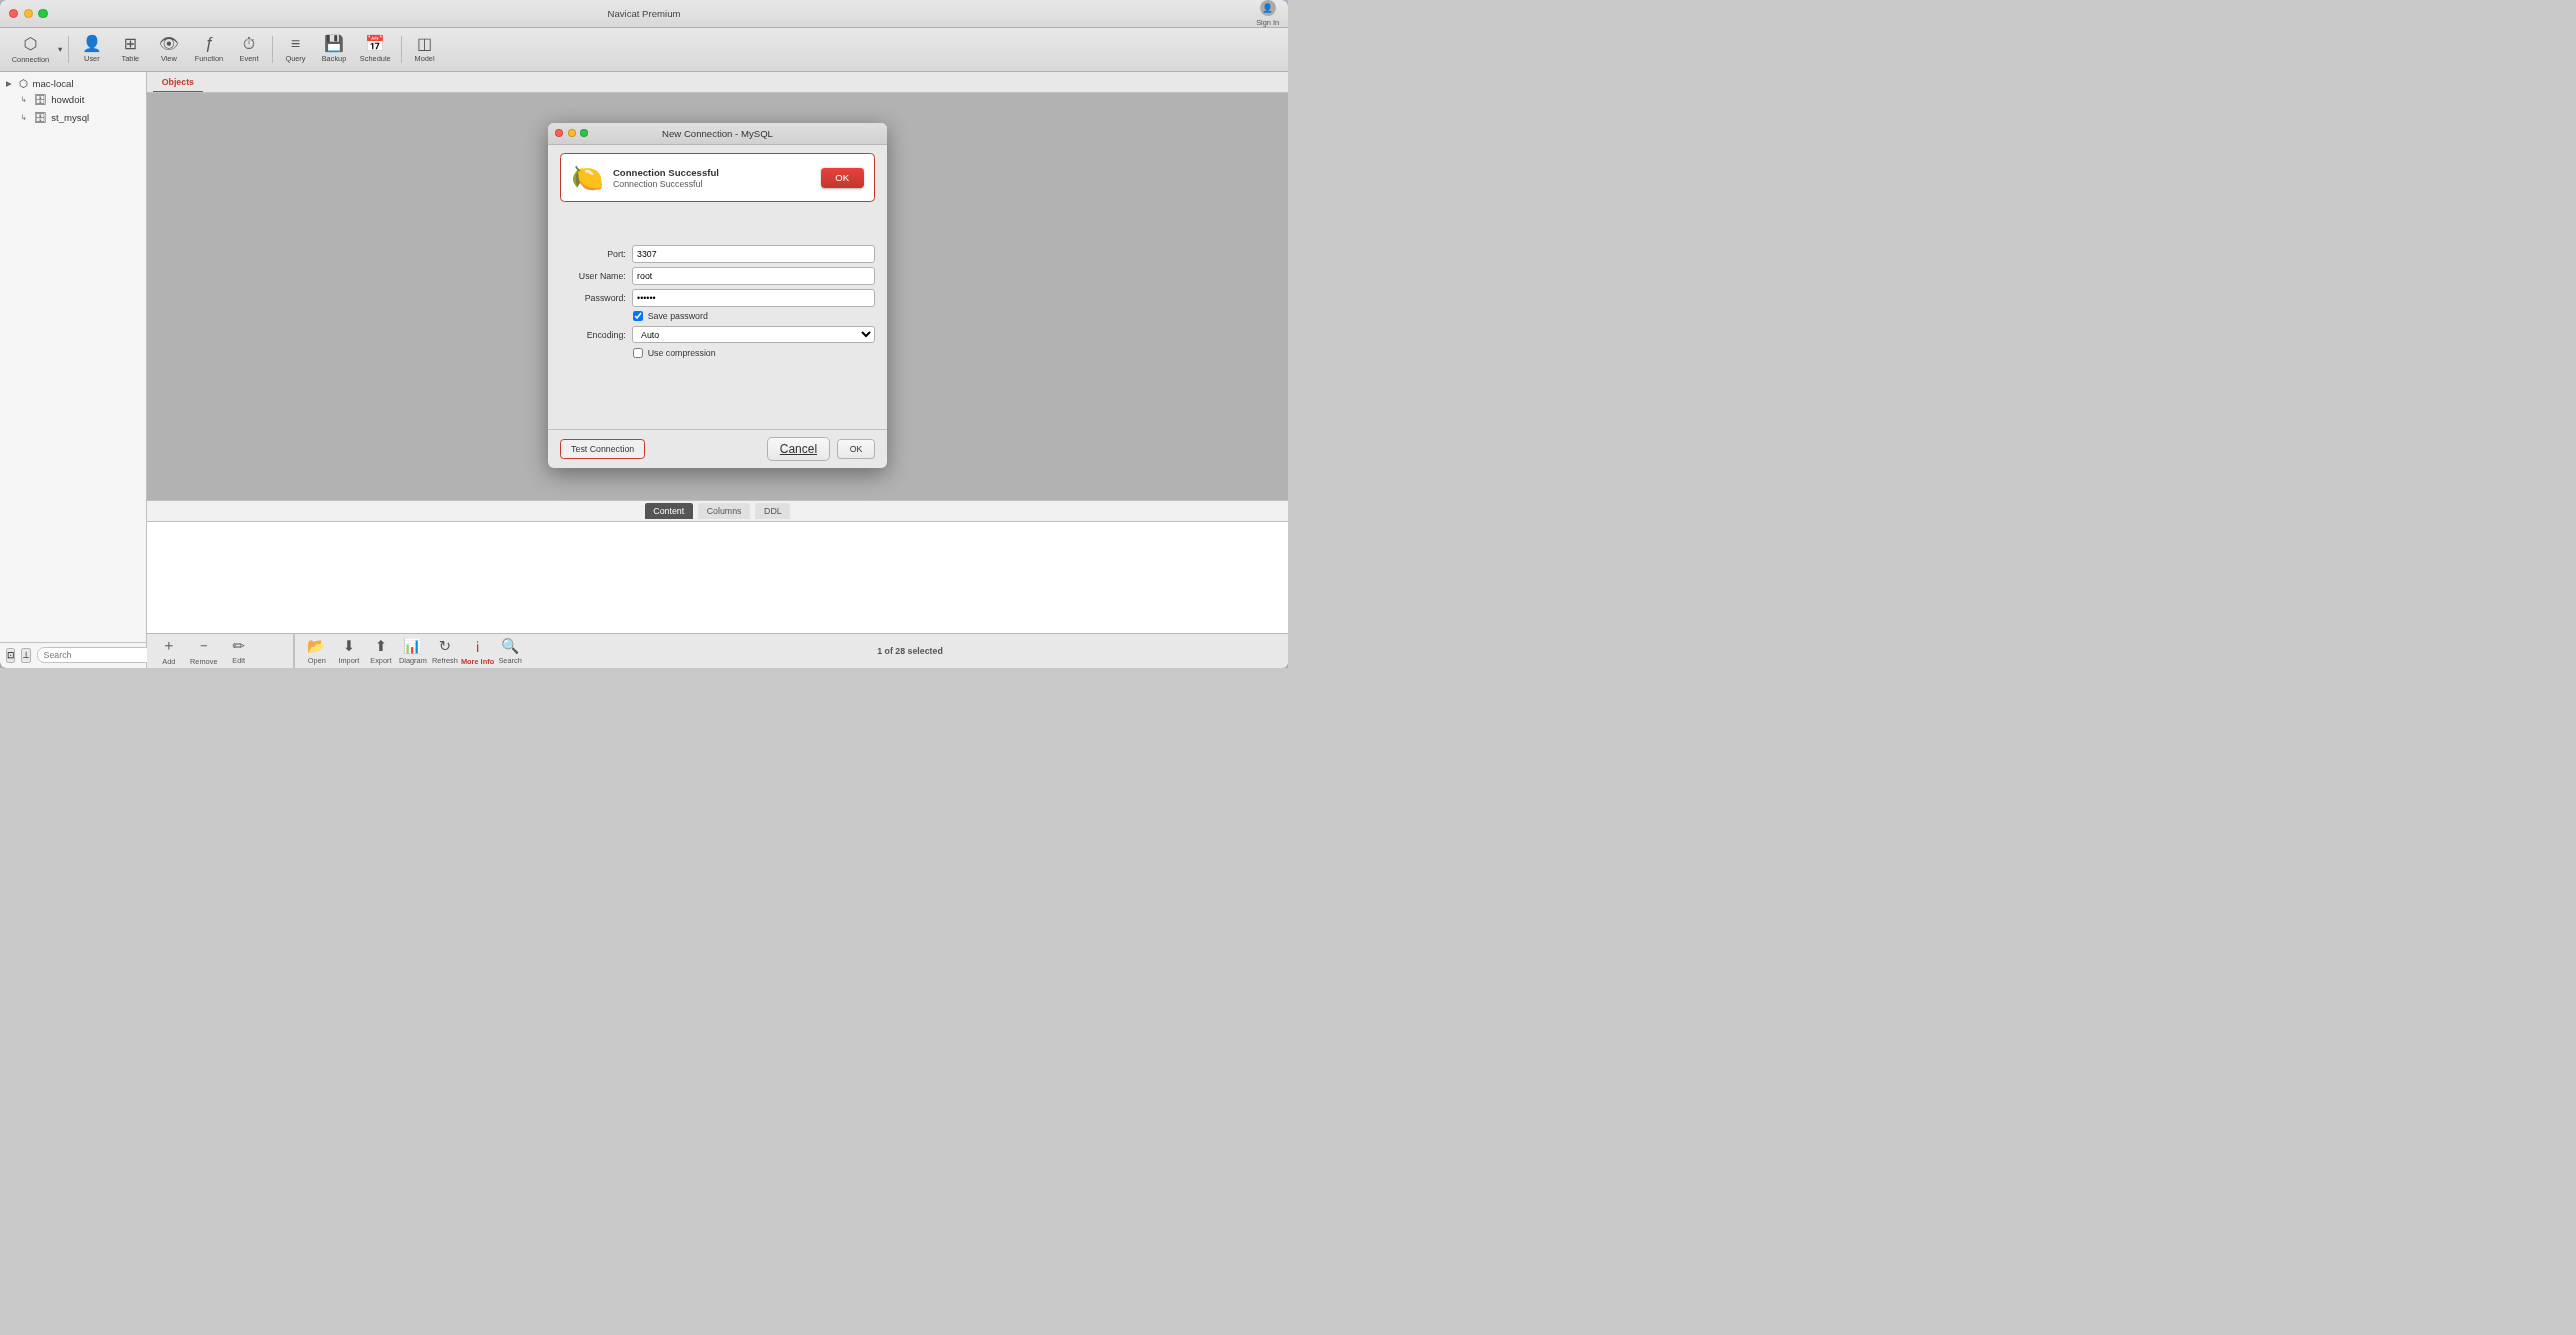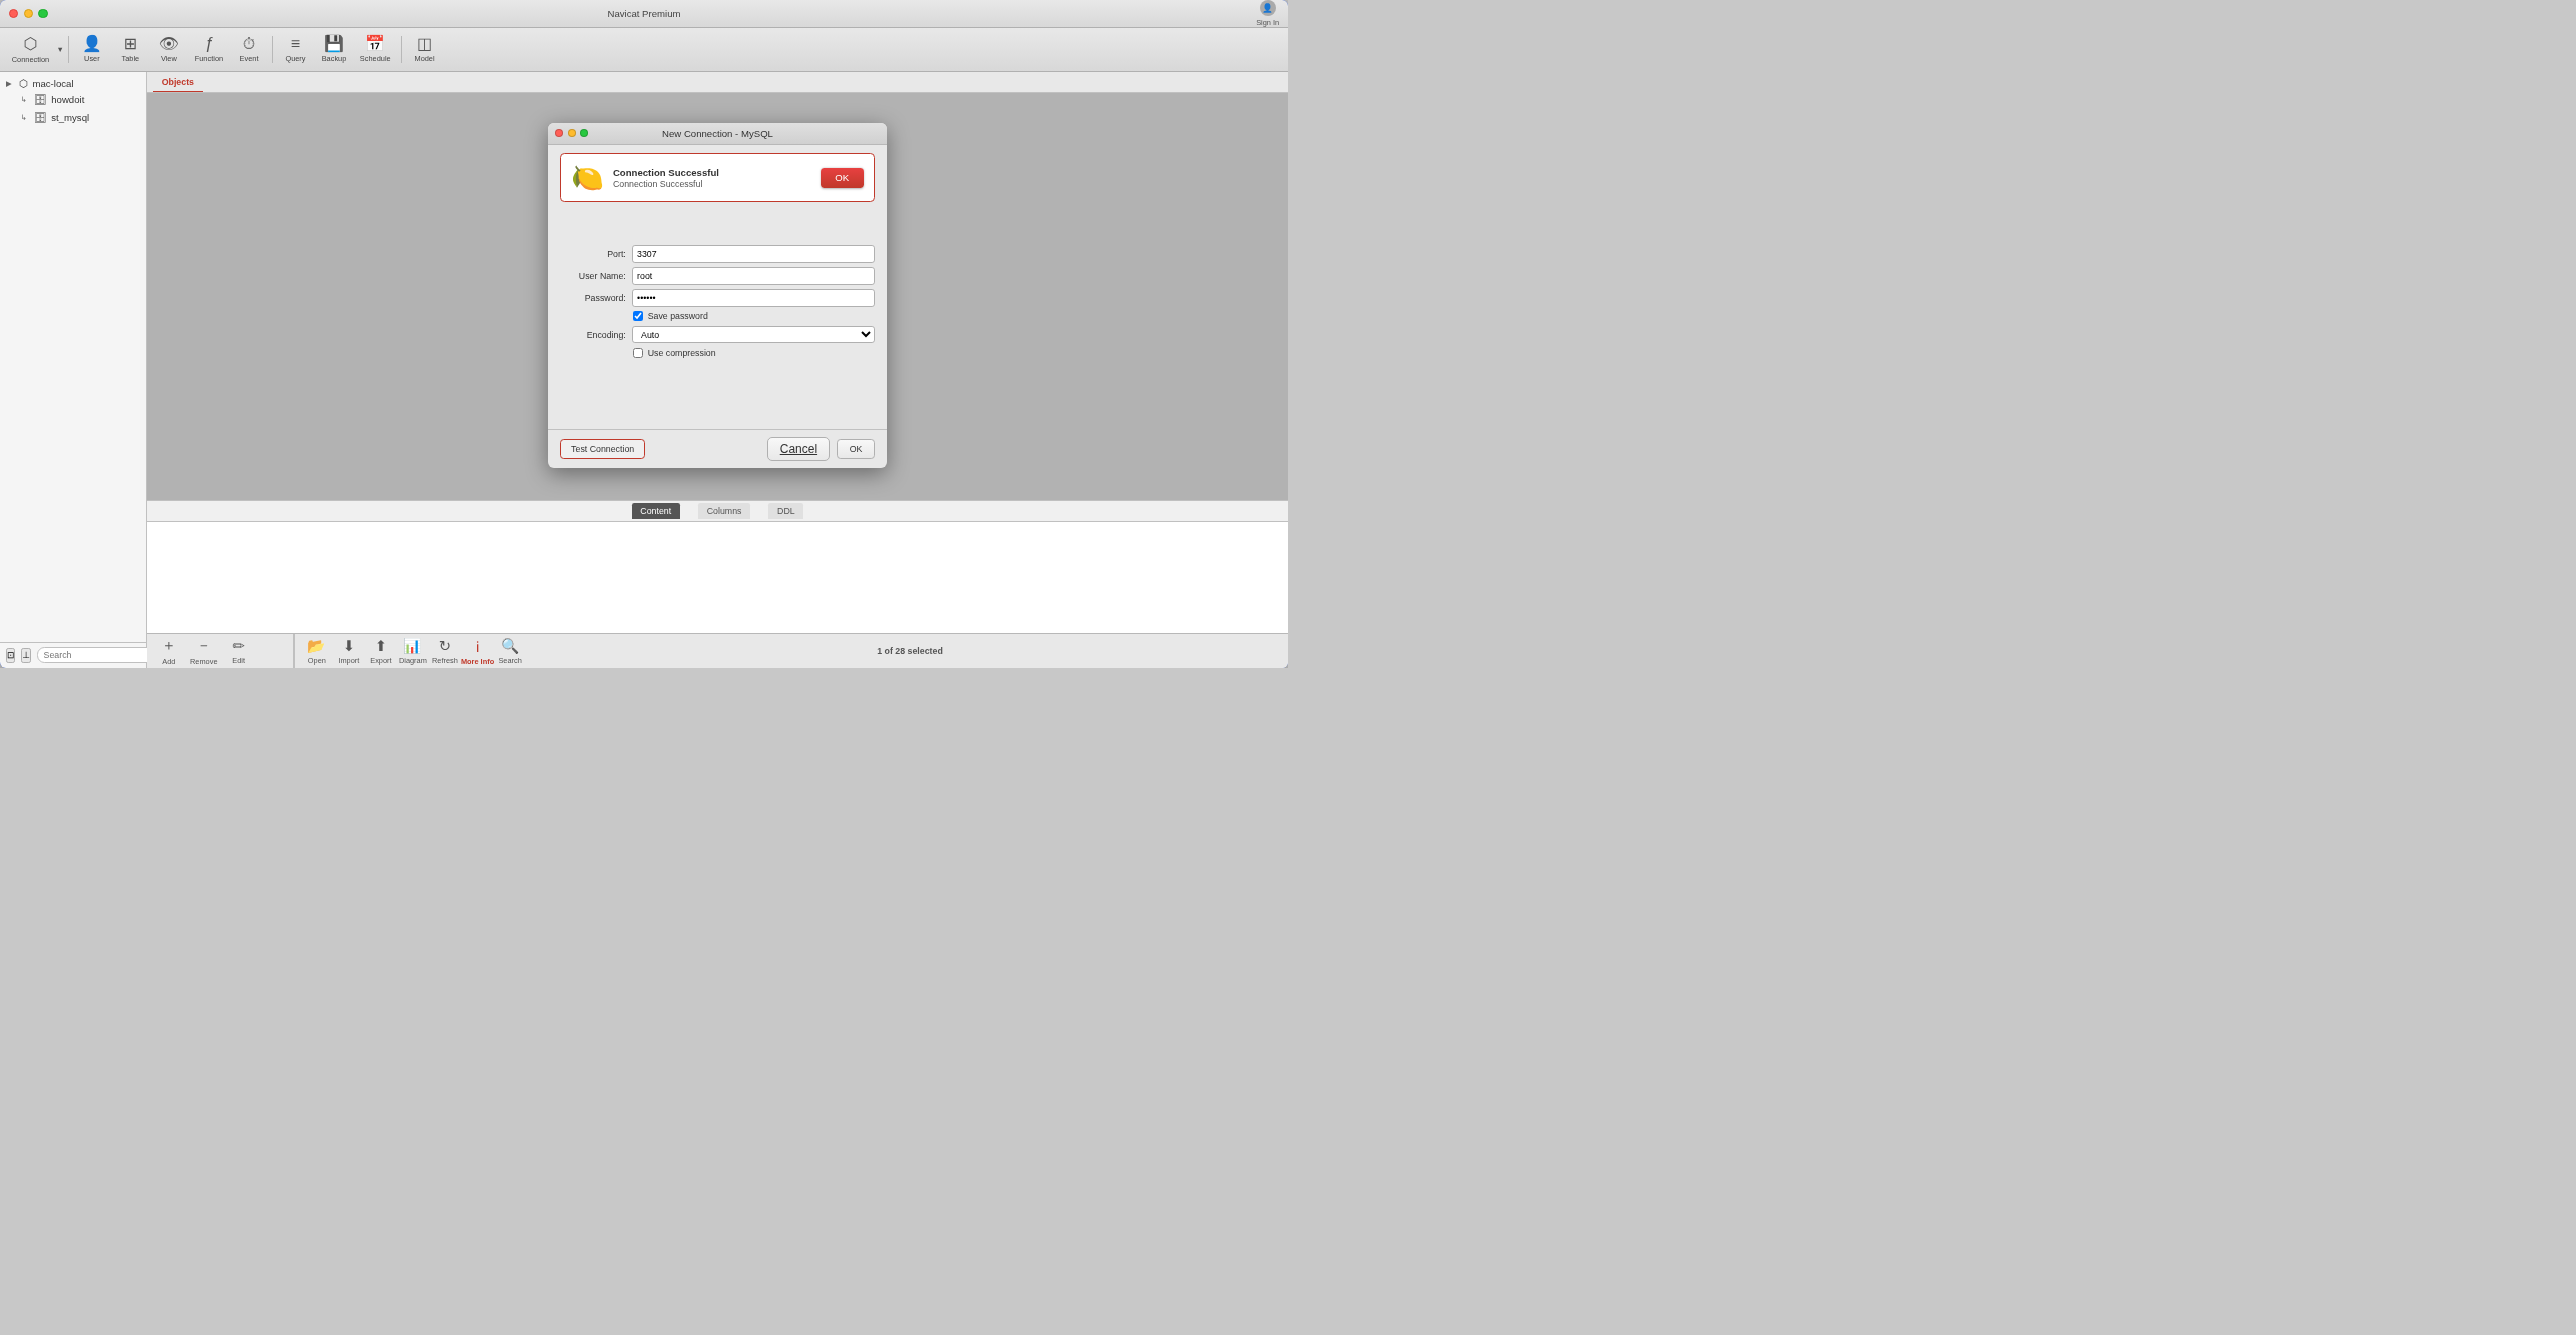--- a/index.html
+++ b/index.html
@@ -236,21 +236,21 @@
       background: #f0f0f0;
       border-top: 0.7px solid #c0c0c0;
       display: flex;
       flex-direction: column;
     }
     .bottom-tabs {
       height: 20.6px;
       display: flex;
       align-items: center;
       justify-content: center;
-      gap: 18px;
+      gap: 5px;
       border-bottom: 0.7px solid #c0c0c0;
     }
     .bottom-tab {
       padding: 2.9px 8.8px;
       font-size: 8.8px;
       color: #555;
       background: #e0e0e0;
       border-radius: 2.2px 2.2px 0 0;
       cursor: pointer;
     }

